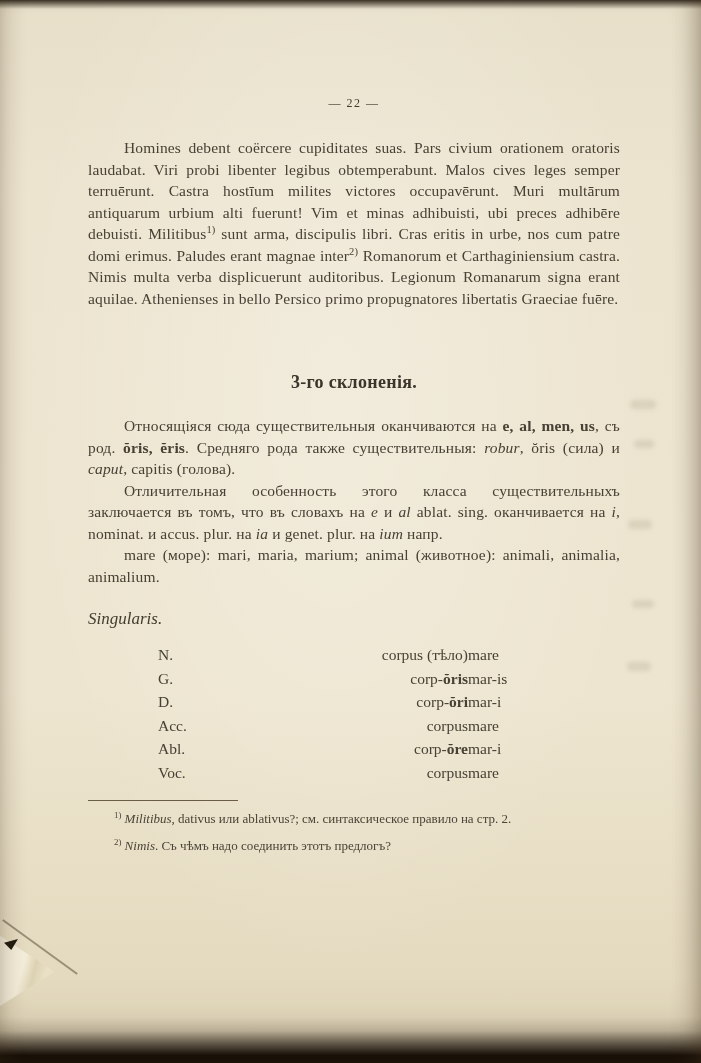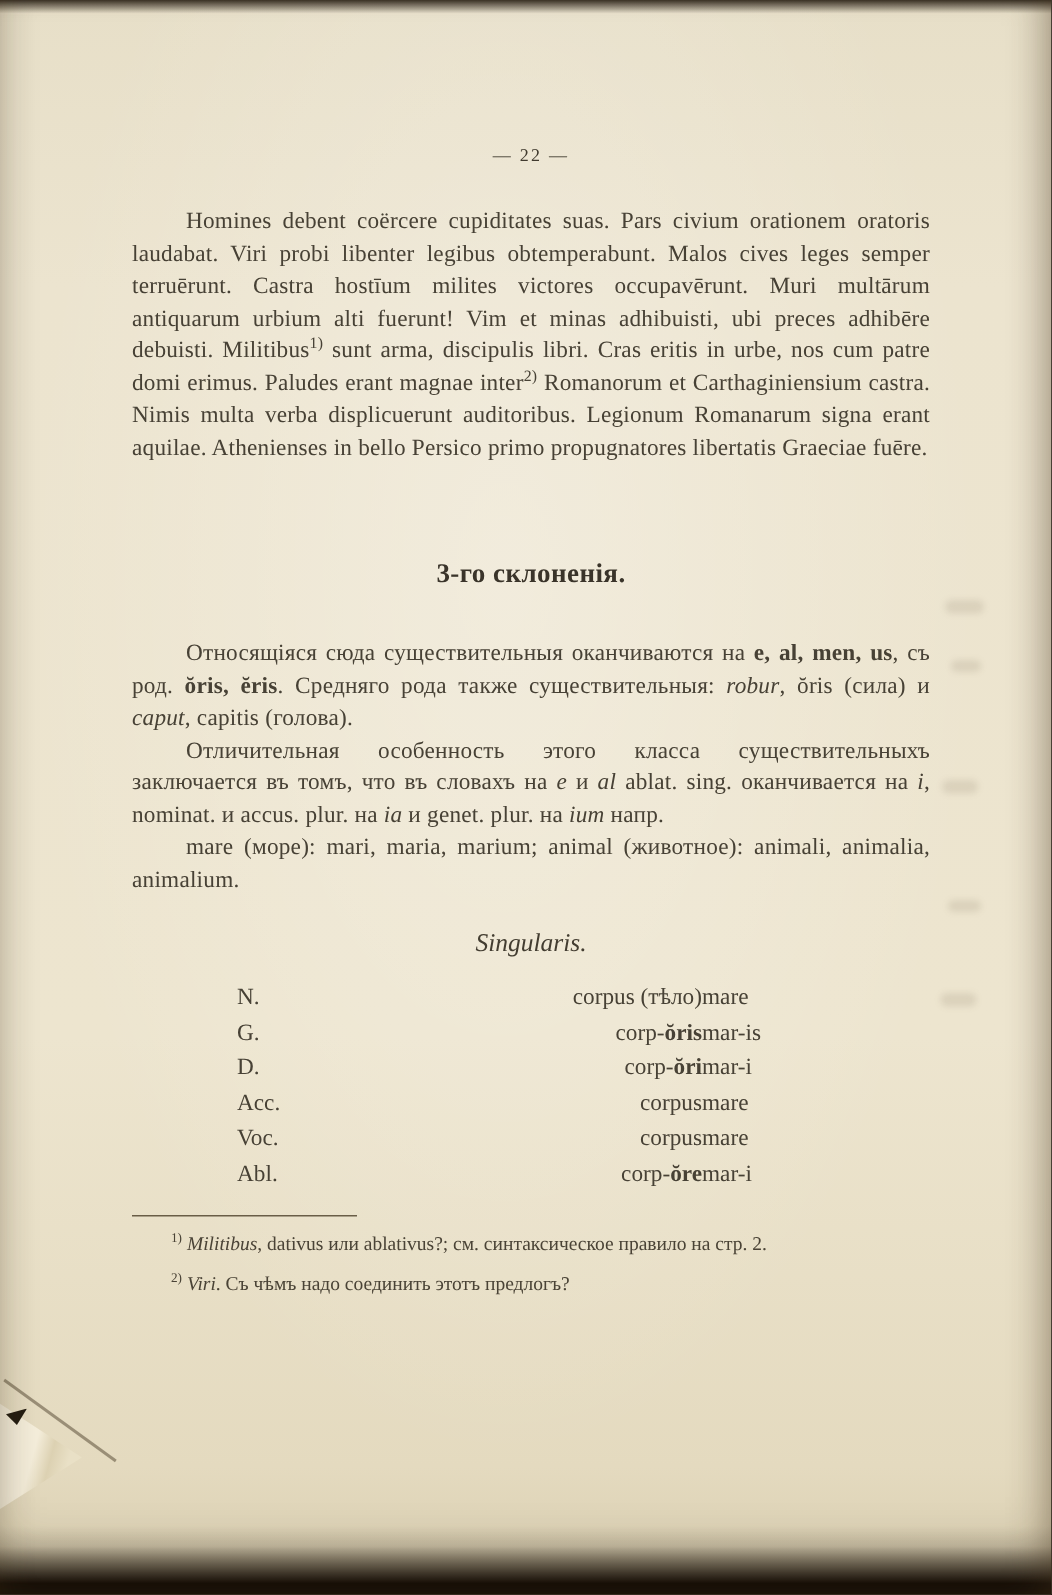--- a/index.html
+++ b/index.html
@@ -46,22 +46,22 @@
   .s3{left:628px;top:520px;width:24px;height:9px;}
   .s4{left:632px;top:600px;width:22px;height:8px;}
   .s5{left:627px;top:662px;width:24px;height:9px;}
 
   .content{position:absolute;left:88px;top:96px;width:532px;}
   .pagenum{text-align:center;font-size:12px;letter-spacing:1.5px;color:#413b2f;}
   .par{font-size:15.5px;line-height:21.5px;text-align:justify;text-indent:36px;margin:0;letter-spacing:.15px;}
   .par.first{margin-top:26px;}
   .heading{font-size:18px;font-weight:bold;text-align:center;line-height:25px;
     margin:36px 0 0;letter-spacing:.3px;color:#3a342a;}
-  .after-heading{margin-top:30px;}
-  .subtitle{font-style:italic;text-align:center;font-size:17px;margin:22px 0 0;color:#433d31;}
+  .after-heading{margin-top:20px;}
+  .subtitle{font-style:italic;text-align:left;font-size:17px;margin:22px 0 0;color:#433d31;}
   table.decl{border-collapse:collapse;margin:14px 0 0 70px;font-size:15.5px;}
   table.decl td{padding:0;line-height:23.5px;vertical-align:baseline;}
   td.case{width:52px;}
   td.w1{width:258px;text-align:right;}
   .fn-rule{width:150px;border-top:1px solid rgba(72,60,38,.8);margin:16px 0 0;}
   .fn{font-size:13px;line-height:17.5px;text-indent:26px;text-align:justify;margin:9px 0 0;color:#4a4336;}
   .it{font-style:italic;}
   .bd{font-weight:bold;}
   sup{font-size:68%;line-height:0;}
 </style>
@@ -103,35 +103,35 @@
             <td class="case">D.</td>
             <td class="w1"><span>corp-</span><span class="bd">ŏri</span></td>
             <td class="w2"><span>mar-i</span></td>
           </tr>
           <tr>
             <td class="case">Acc.</td>
             <td class="w1"><span>corpus</span></td>
             <td class="w2"><span>mare</span></td>
           </tr>
           <tr>
+            <td class="case">Abl.</td>
+            <td class="w1"><span>corp-</span><span class="bd">ŏre</span></td>
+            <td class="w2"><span>mar-i</span></td>
+          </tr>
+          <tr>
             <td class="case">Voc.</td>
             <td class="w1"><span>corpus</span></td>
             <td class="w2"><span>mare</span></td>
-          </tr>
-          <tr>
-            <td class="case">Abl.</td>
-            <td class="w1"><span>corp-</span><span class="bd">ŏre</span></td>
-            <td class="w2"><span>mar-i</span></td>
           </tr>
         </tbody>
       </table>
 
       <div class="fn-rule"></div>
       <p class="fn"><sup>1)</sup><span class="it"> Militibus</span><span>, dativus или ablativus?; см. синтаксическое правило на стр. 2.</span></p>
-      <p class="fn"><sup>2)</sup><span class="it"> Viri</span><span>. Съ чѣмъ надо соединить этотъ предлогъ?</span></p>
+      <p class="fn"><sup>2)</sup><span class="it"> Nimis</span><span>. Съ чѣмъ надо соединить этотъ предлогъ?</span></p>
     </div>
 
     <div class="smudge s1"></div>
     <div class="smudge s2"></div>
     <div class="smudge s3"></div>
     <div class="smudge s4"></div>
     <div class="smudge s5"></div>
 
     <div class="fold"></div>
     <div class="crease"></div>

